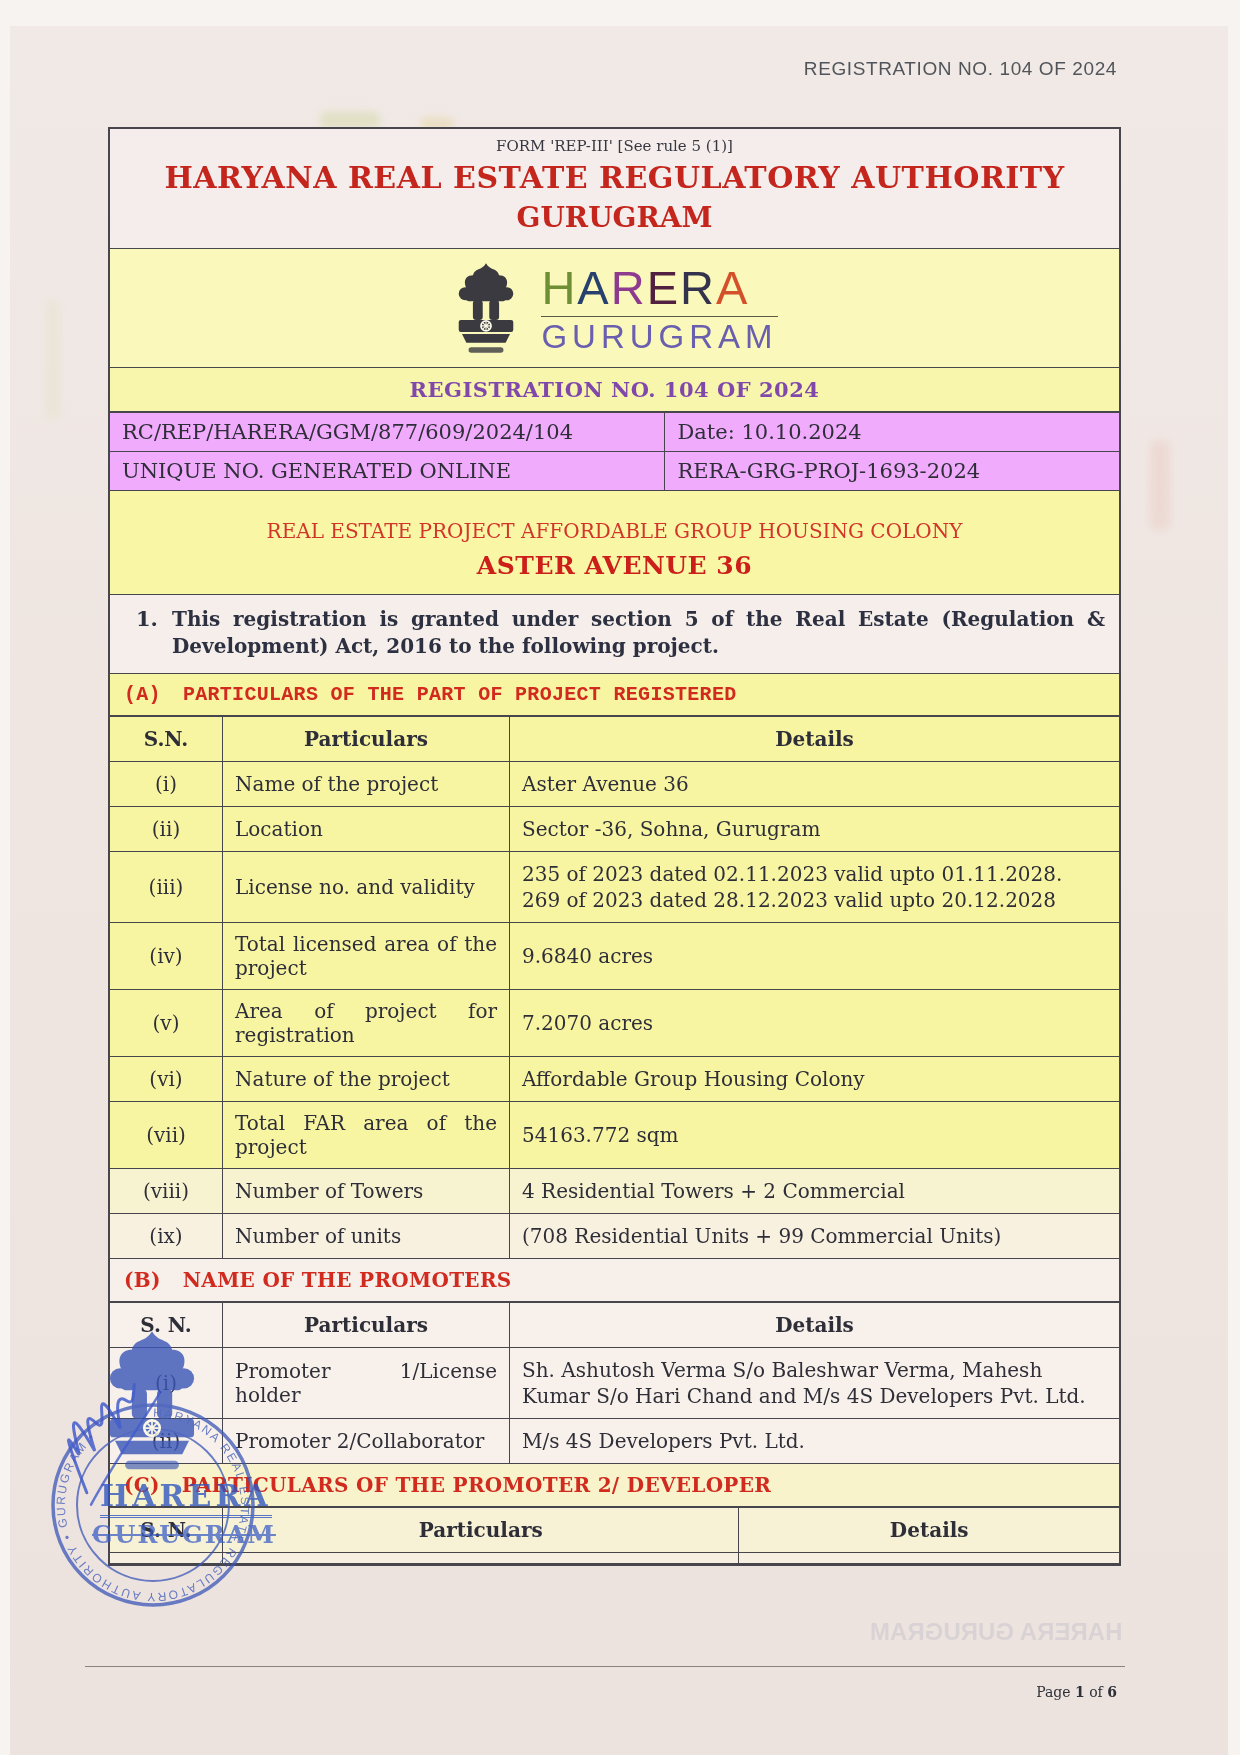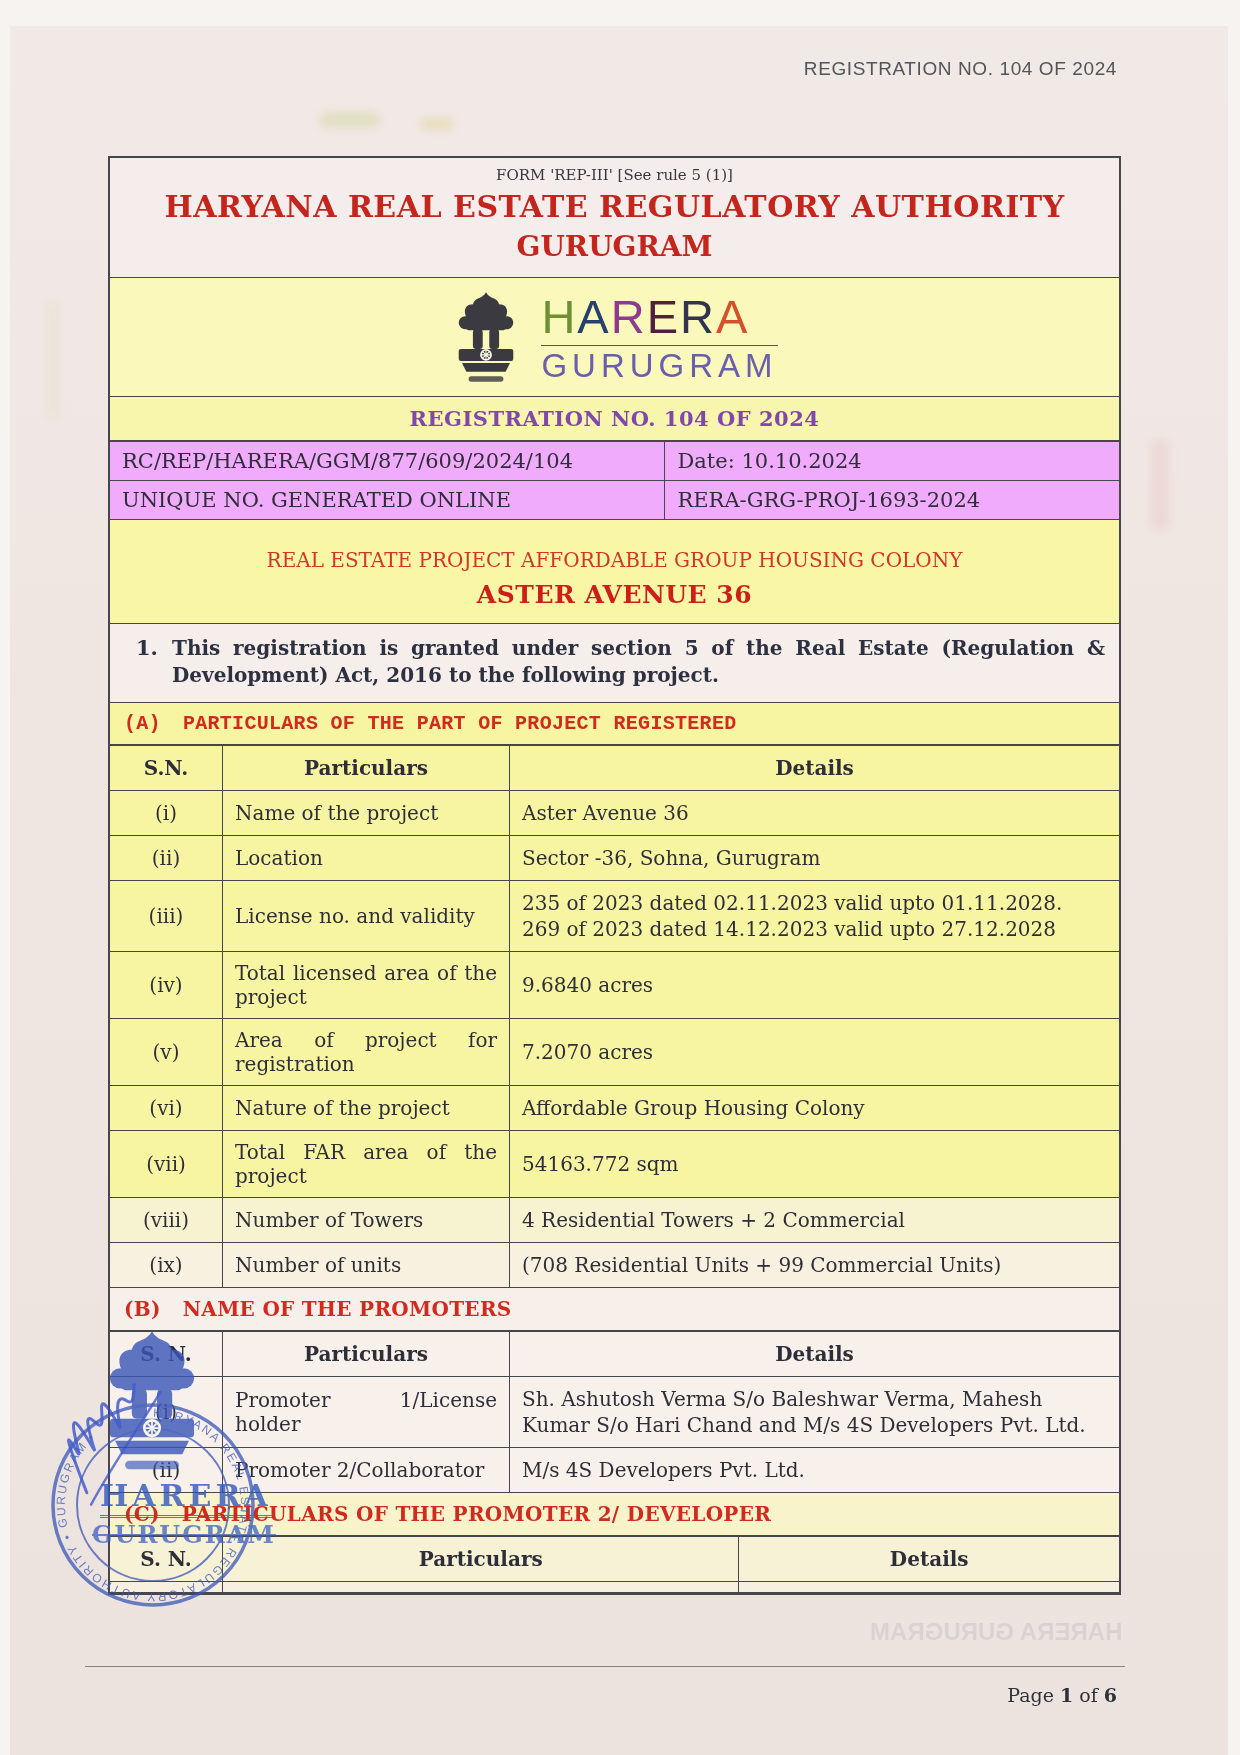--- a/index.html
+++ b/index.html
@@ -16,24 +16,24 @@
   .ghost-circle{position:absolute;left:848px;top:1348px;width:120px;height:120px;border:6px solid #9aa4b8;
                 border-radius:50%;opacity:.14;filter:blur(2px);}
   .ghost-text{position:absolute;right:118px;top:1618px;opacity:.16;color:#7d86a8;
               font-family:"Liberation Sans",sans-serif;font-weight:bold;font-size:24px;
               transform:scaleX(-1);line-height:1.2;text-align:center;}
   
   .reg-header{position:absolute;top:58px;right:123px;font-family:"Liberation Sans",sans-serif;
               font-size:19px;letter-spacing:.6px;color:#51555a;}
   .footer-rule{position:absolute;left:85px;top:1666px;width:1040px;height:0;
                border-top:1.5px solid #6f6b68;opacity:.8;}
-  .page-num{position:absolute;right:123px;top:1684px;font-size:19px;color:#2e3138;}
+  .page-num{position:absolute;right:123px;top:1684px;font-size:14px;color:#2e3138;}
   .page-num b{font-weight:bold;}
   
-  .cert-box{position:absolute;left:108px;top:156px;width:1009px;
+  .cert-box{position:absolute;left:108px;top:127px;width:1009px;
             border:2px solid #46464c;background:#f6eeeb;}
   .band{border-bottom:1.5px solid #46464c;}
   .band-title{background:#f5edeb;text-align:center;padding:8px 10px 14px;}
   .form-line{font-size:15px;color:#37373f;margin-bottom:4px;}
   .authority-name{font-size:30px;font-weight:bold;color:#c4251c;letter-spacing:.5px;line-height:1.25;}
   .authority-city{font-size:28px;font-weight:bold;color:#c4251c;margin-top:4px;}
   .band-logo{background:#faf8ba;display:flex;align-items:center;justify-content:center;
              gap:20px;padding:12px 0 10px;}
   .emblem{color:#3a3a40;}
   .logo-text{display:flex;flex-direction:column;align-items:flex-start;}
@@ -190,21 +190,21 @@
             <td class="particulars">Location</td>
             <td class="details">
               <div>Sector -36, Sohna, Gurugram</div>
             </td>
           </tr>
           <tr>
             <td class="sn">(iii)</td>
             <td class="particulars">License no. and validity</td>
             <td class="details">
               <div>235 of 2023 dated 02.11.2023 valid upto 01.11.2028.</div>
-              <div>269 of 2023 dated 14.12.2023 valid upto 27.12.2028</div>
+              <div>269 of 2023 dated 28.12.2023 valid upto 20.12.2028</div>
             </td>
           </tr>
           <tr>
             <td class="sn">(iv)</td>
             <td class="particulars">Total licensed area of the project</td>
             <td class="details">
               <div>9.6840 acres</div>
             </td>
           </tr>
           <tr>

